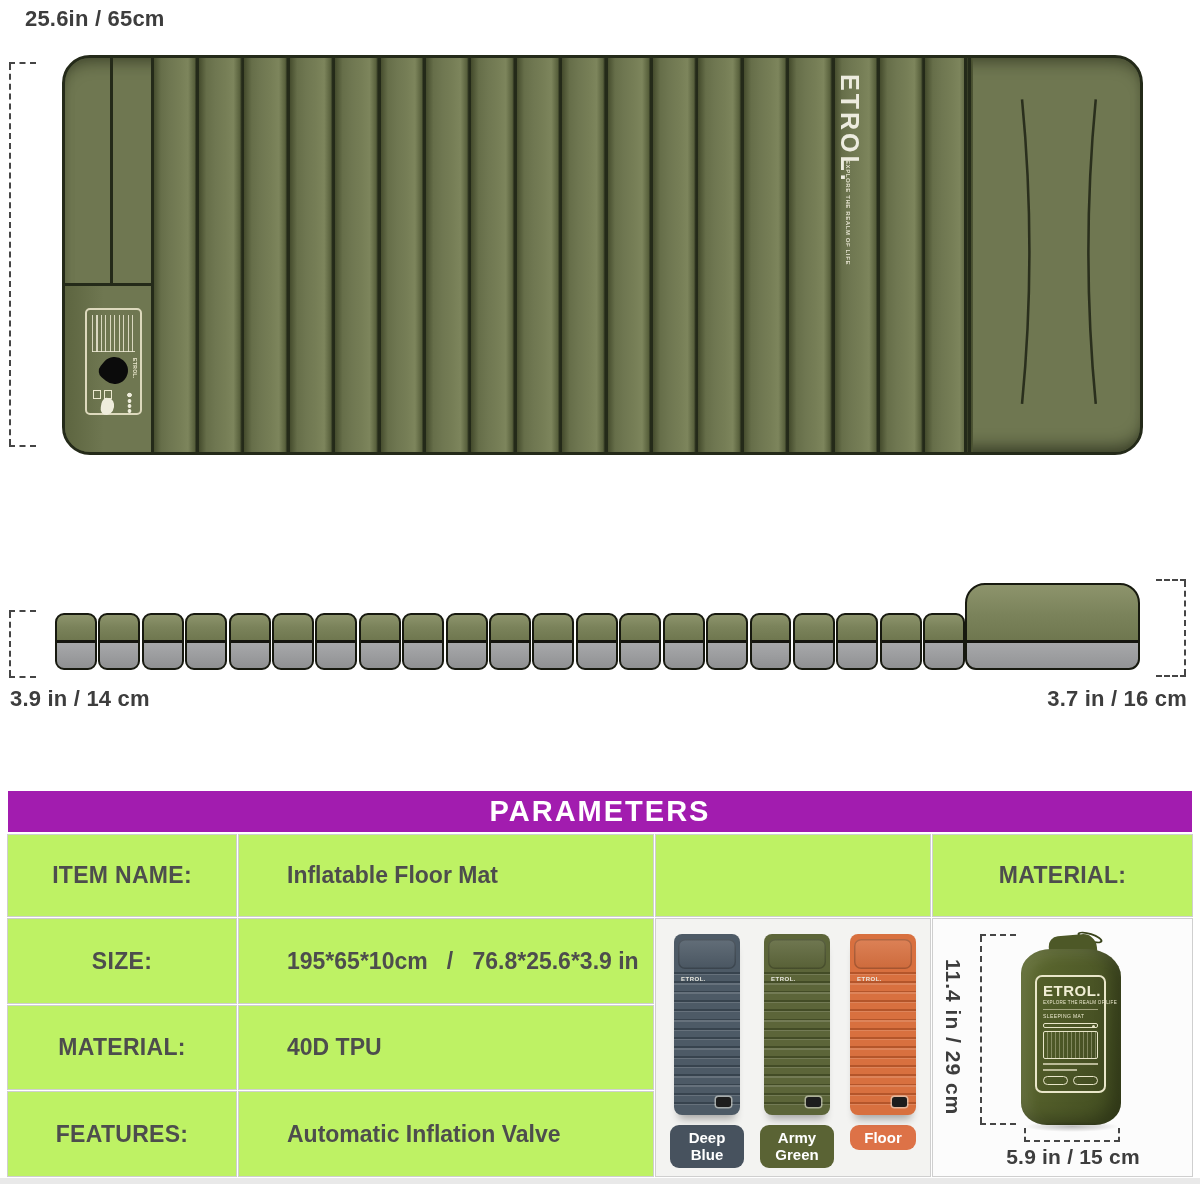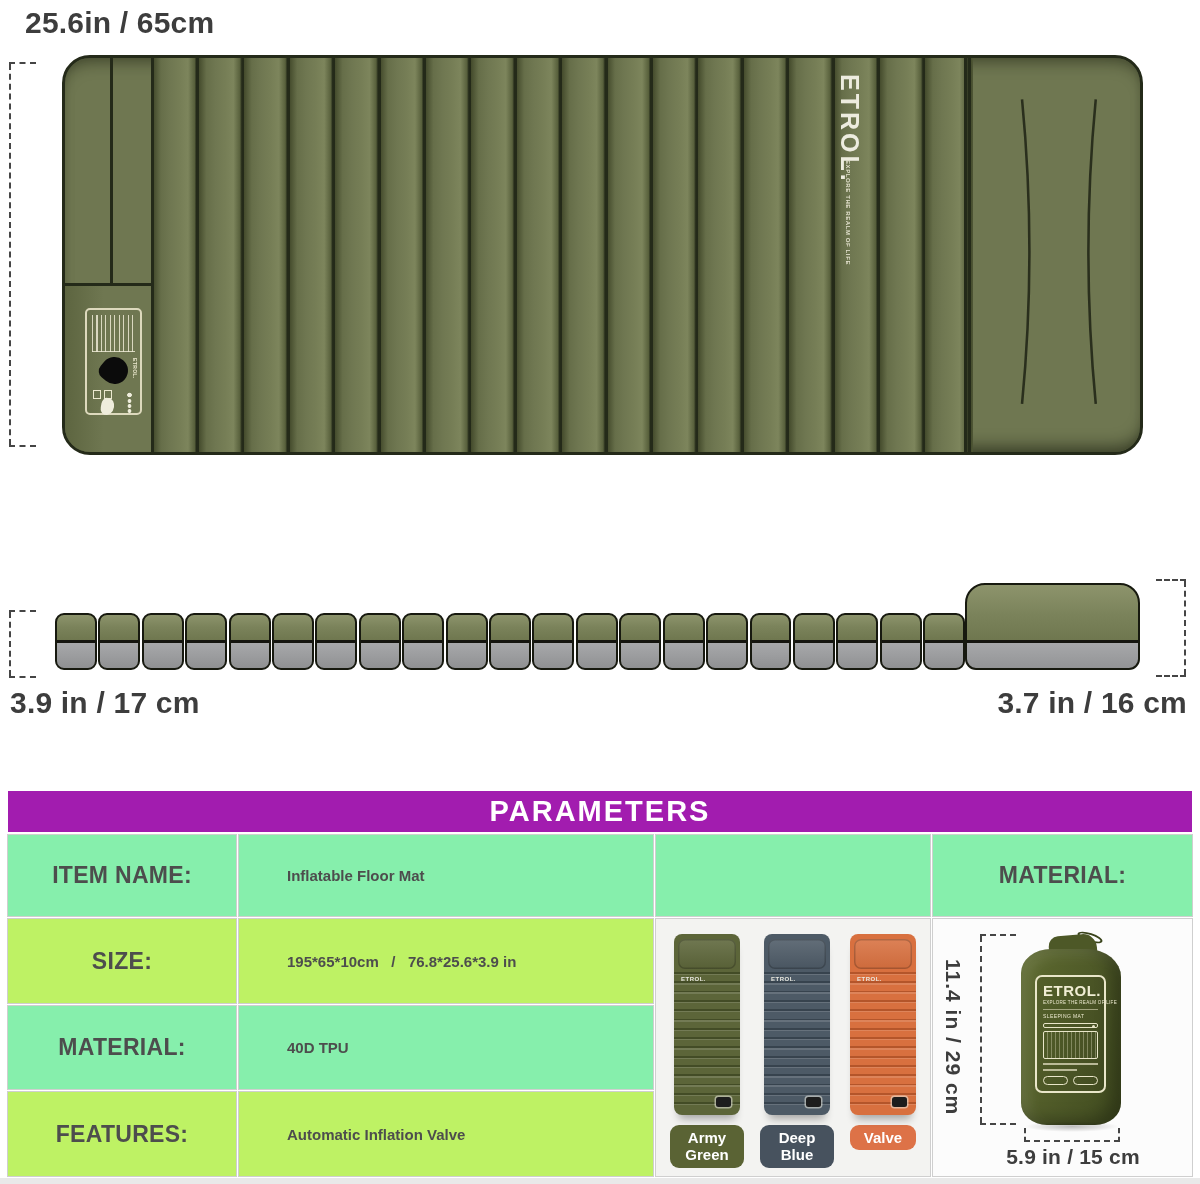--- a/index.html
+++ b/index.html
@@ -1,20 +1,20 @@
 <!DOCTYPE html>
 <html><head>
 <meta charset="utf-8">
 <style>
   * { margin:0; padding:0; box-sizing:border-box; }
   body { background:#fff; font-family:"Liberation Sans", sans-serif; }
   .canvas { position:relative; width:1200px; height:1184px; background:#ffffff; overflow:hidden; }
 
   
-  .dim-text { position:absolute; font-weight:700; color:#3d3d3d; font-size:30px; letter-spacing:.2px; white-space:nowrap; }
+  .dim-text { position:absolute; font-weight:700; color:#3d3d3d; font-size:22px; letter-spacing:.2px; white-space:nowrap; }
   .dim-sm  { font-size:21px; }
 
   .bracket-l { position:absolute; border-left:2px dashed #454545; }
   .bracket-l::before, .bracket-l::after { content:""; position:absolute; left:-2px; width:27px; border-top:2px dashed #454545; }
   .bracket-l::before { top:-2px; } .bracket-l::after { bottom:-2px; }
 
   .bracket-r { position:absolute; border-right:2px dashed #454545; }
   .bracket-r::before, .bracket-r::after { content:""; position:absolute; right:-2px; width:30px; border-top:2px dashed #454545; }
   .bracket-r::before { top:-2px; } .bracket-r::after { bottom:-2px; }
 
@@ -77,23 +77,23 @@
   .sv-pillow-label { right:13px; top:686px; }
 
   
   .param-header { position:absolute; left:8px; top:791px; width:1184px; height:41px; background:#5e7660;
     color:#fff; font-weight:700; font-size:29px; letter-spacing:2px; display:flex; align-items:center; justify-content:center; }
   .cell { position:absolute; display:flex; align-items:center; outline:1px solid #cfcfcf; }
   .r1 { top:835px; height:81px; } .r2 { top:919px; height:84px; }
   .r3 { top:1006px; height:83px; } .r4 { top:1092px; height:84px; }
   .c1 { left:8px; width:228px; } .c2 { left:239px; width:414px; }
   .c3 { left:656px; width:274px; } .c4 { left:933px; width:259px; }
-  .bg-a { background:#86efac; } .bg-b { background:#bef264; }
+  .bg-a { background:#bef264; } .bg-b { background:#bef264; }
   .lbl { justify-content:center; font-weight:700; font-size:23px; color:#4d4d4d; letter-spacing:.3px; }
-  .val { padding-left:48px; font-weight:700; font-size:15px; color:#4d4d4d; white-space:pre; }
+  .val { padding-left:48px; font-weight:700; font-size:23px; color:#4d4d4d; white-space:pre; }
   .cell-colors { position:absolute; left:656px; top:919px; width:274px; height:257px; background:#f3f3f1; outline:1px solid #cfcfcf; }
   .cell-bag { position:absolute; left:933px; top:919px; width:259px; height:257px; background:#fcfcfc; outline:1px solid #cfcfcf; }
 
   
   .variants { position:absolute; inset:0; display:flex; justify-content:center; gap:16px; padding-top:15px; }
   .variant { display:flex; flex-direction:column; align-items:center; }
   .mini-mat { position:relative; width:66px; height:181px; border-radius:8px;
     box-shadow:0 9px 9px -5px rgba(0,0,0,.32); }
   .mm-pillow { position:absolute; top:5px; left:4px; right:4px; height:30px; border-radius:7px;
     box-shadow:inset 0 0 0 1.5px rgba(0,0,0,.20); background:linear-gradient(180deg,rgba(255,255,255,.12),rgba(0,0,0,.05)); }
@@ -192,70 +192,70 @@
       <div class="sv-seg"></div>
       <div class="sv-seg"></div>
       <div class="sv-seg"></div>
       <div class="sv-seg"></div>
       <div class="sv-seg"></div>
       <div class="sv-seg"></div>
       <div class="sv-seg"></div>
     </div>
   <div class="sv-pillow"></div>
   <div class="bracket-r sv-right-bracket"></div>
-  <div class="dim-text sv-height-label">3.9 in / 17 cm</div>
+  <div class="dim-text sv-height-label">3.9 in / 14 cm</div>
   <div class="dim-text sv-pillow-label">3.7 in / 16 cm</div>
 
   <div class="param-header" style="background: #a21caf;">PARAMETERS</div>
 
   <div class="cell c1 r1 bg-a lbl">ITEM NAME:</div>
   <div class="cell c2 r1 bg-a val">Inflatable Floor Mat</div>
   <div class="cell c3 r1 bg-a"></div>
   <div class="cell c4 r1 bg-a lbl">MATERIAL:</div>
 
   <div class="cell c1 r2 bg-b lbl">SIZE:</div>
   <div class="cell c2 r2 bg-b val">195*65*10cm   /   76.8*25.6*3.9 in</div>
 
   <div class="cell c1 r3 bg-a lbl">MATERIAL:</div>
   <div class="cell c2 r3 bg-a val">40D TPU</div>
 
   <div class="cell c1 r4 bg-b lbl">FEATURES:</div>
   <div class="cell c2 r4 bg-b val">Automatic Inflation Valve</div>
 
   <div class="cell-colors">
     <div class="variants">
+
+      <div class="variant">
+        <div class="mini-mat" style="background: rgb(77, 90, 102); --mdark: #37434e;">
+          <div class="mm-pillow"></div>
+          <div class="mm-logo">ETROL.</div>
+          <div class="mm-ribs"></div>
+          <div class="mm-valve"></div>
+        </div>
+        <div class="badge" style="background: rgb(71, 82, 94);">Deep Blue</div>
+      </div>
 
       <div class="variant">
         <div class="mini-mat" style="background: rgb(92, 101, 57); --mdark: #434c26;">
           <div class="mm-pillow"></div>
           <div class="mm-logo">ETROL.</div>
           <div class="mm-ribs"></div>
           <div class="mm-valve"></div>
         </div>
         <div class="badge" style="background: rgb(90, 99, 52);">Army Green</div>
       </div>
 
       <div class="variant">
-        <div class="mini-mat" style="background: rgb(77, 90, 102); --mdark: #37434e;">
-          <div class="mm-pillow"></div>
-          <div class="mm-logo">ETROL.</div>
-          <div class="mm-ribs"></div>
-          <div class="mm-valve"></div>
-        </div>
-        <div class="badge" style="background: rgb(71, 82, 94);">Deep Blue</div>
-      </div>
-
-      <div class="variant">
         <div class="mini-mat" style="background: rgb(216, 112, 63); --mdark: #b4552a;">
           <div class="mm-pillow"></div>
           <div class="mm-logo">ETROL.</div>
           <div class="mm-ribs"></div>
           <div class="mm-valve"></div>
         </div>
-        <div class="badge" style="background: rgb(221, 114, 71);">Valve</div>
+        <div class="badge" style="background: rgb(221, 114, 71);">Floor</div>
       </div>
 
     </div>
   </div>
 
   <div class="cell-bag">
     <div class="dim-text dim-sm bag-vtext">11.4 in / 29 cm</div>
     <div class="bracket-l bag-vbracket"></div>
 
     <div class="sack">

